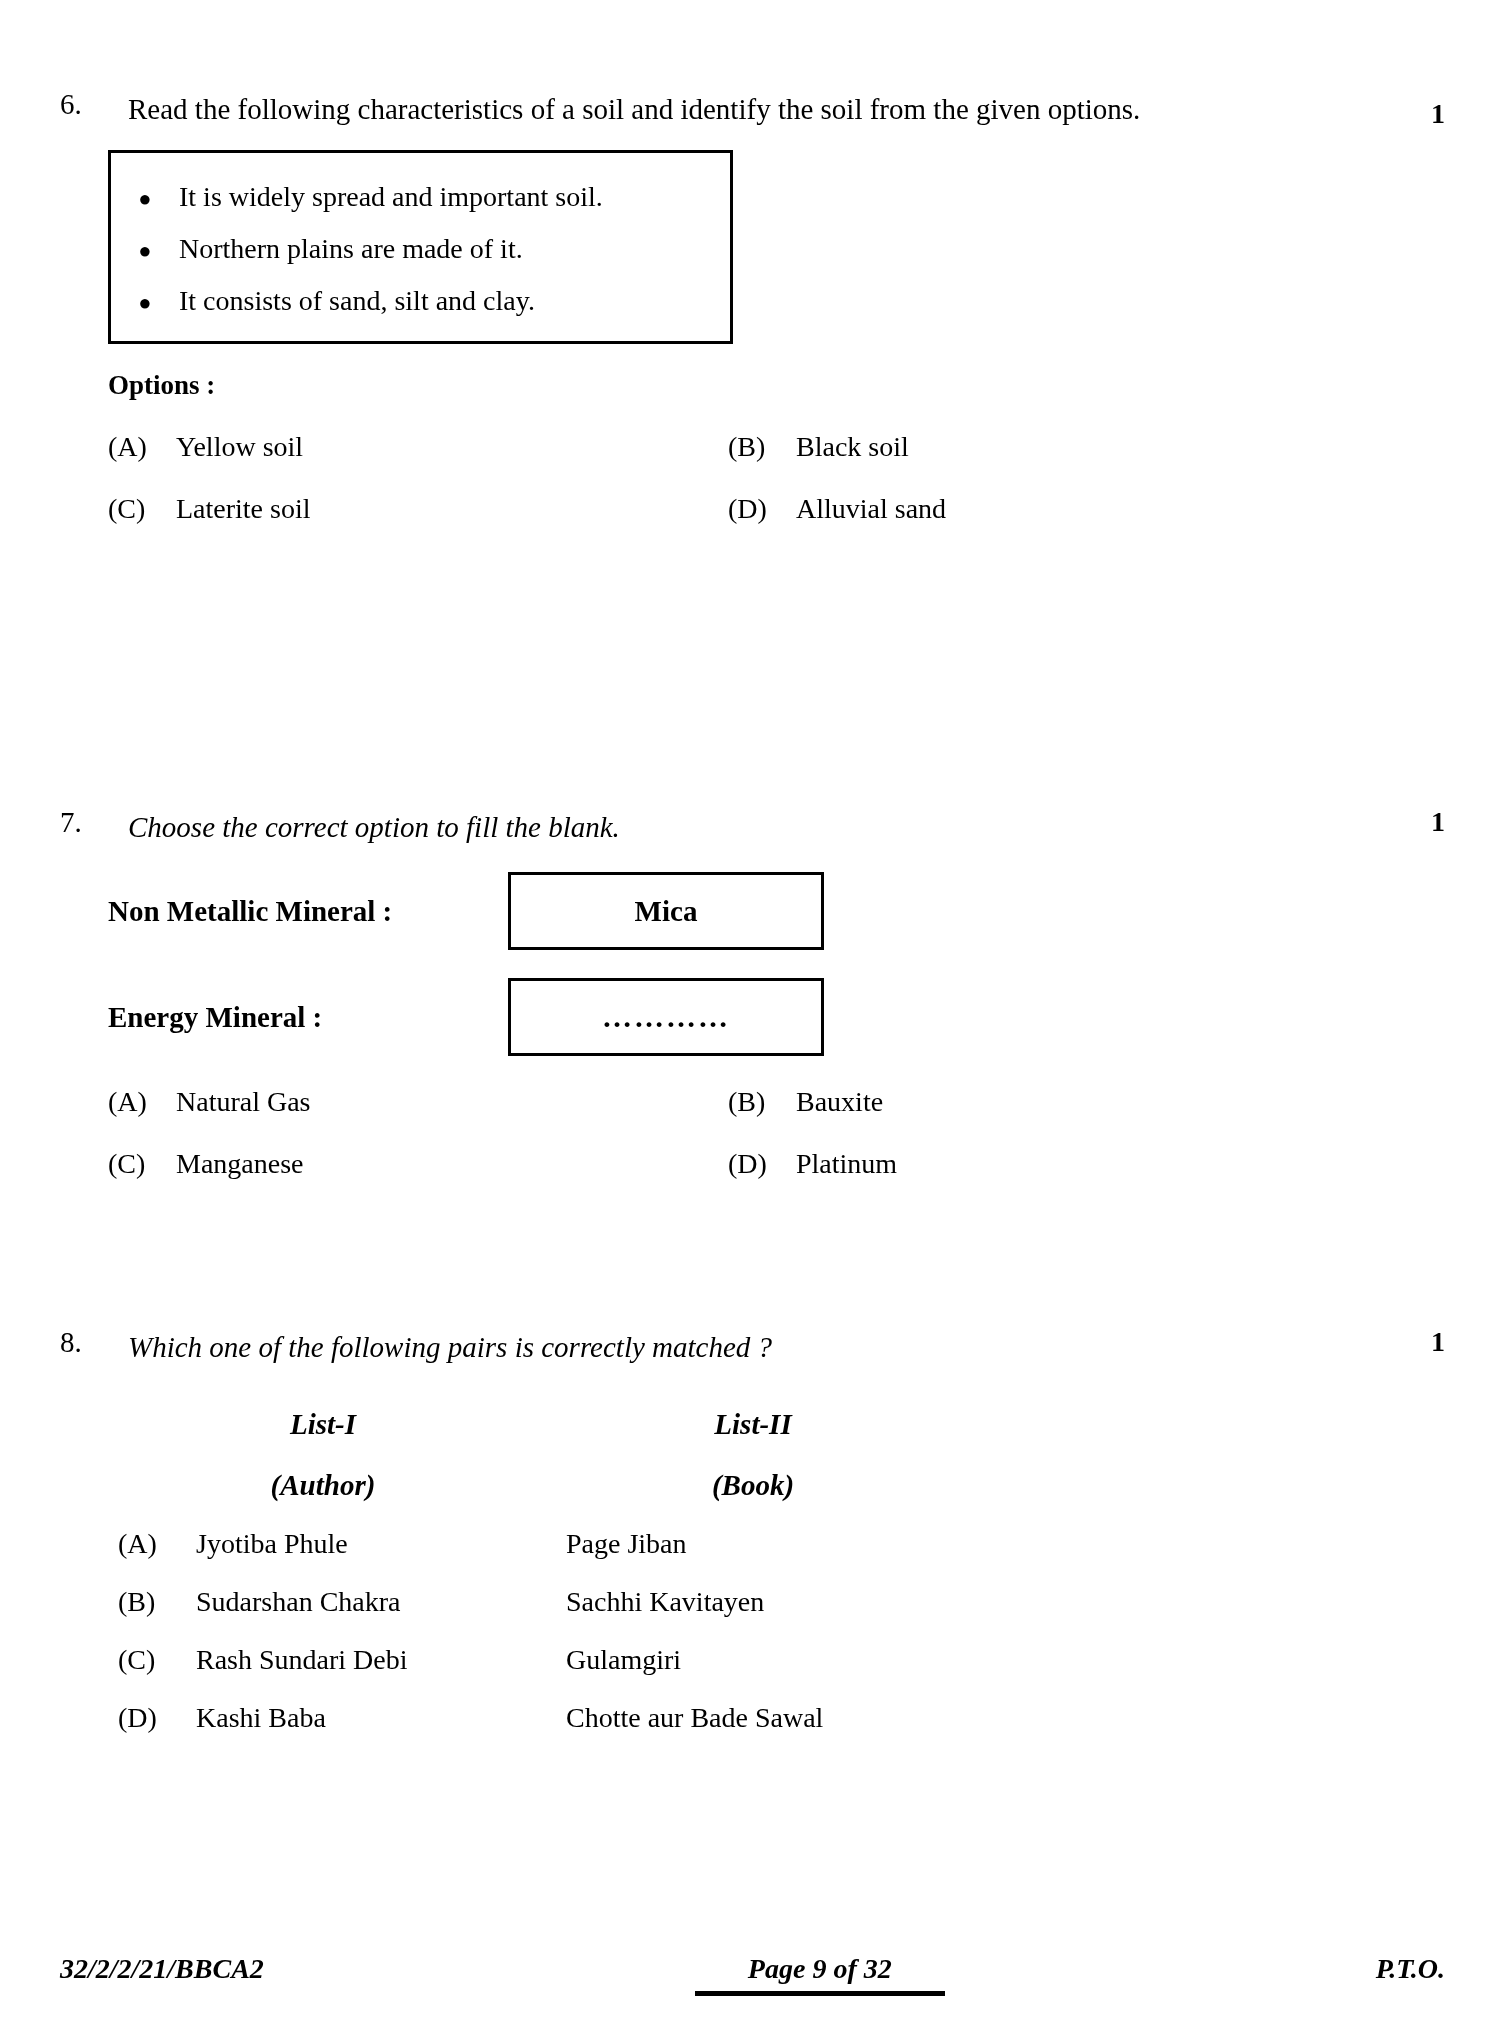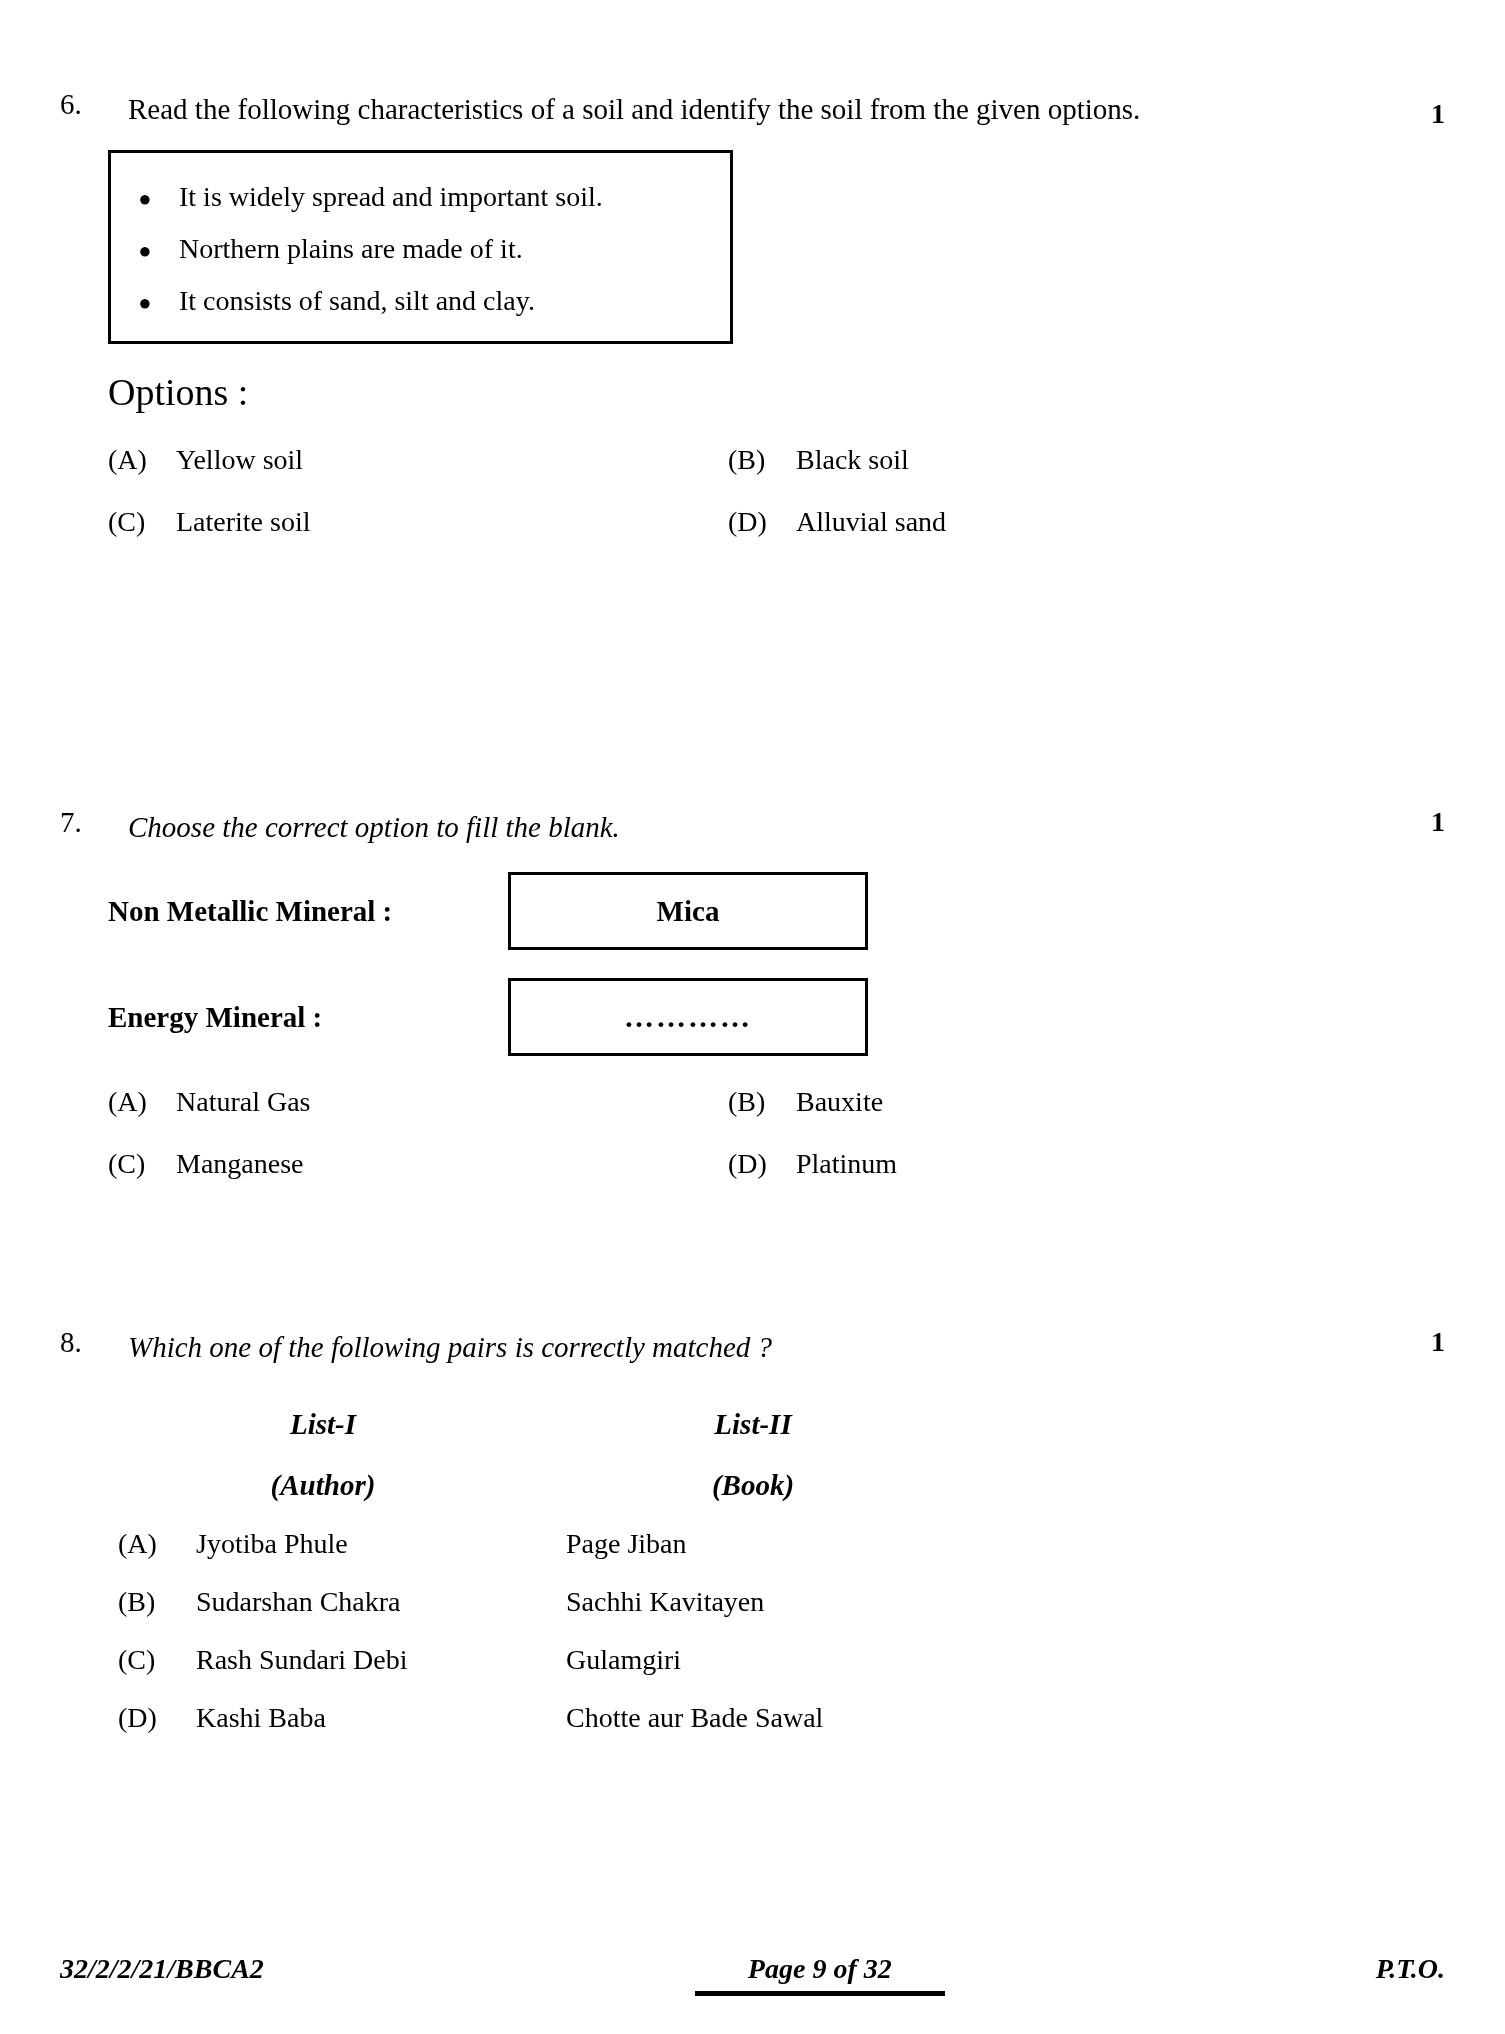--- a/index.html
+++ b/index.html
@@ -77,22 +77,22 @@
     font-size: 22px;
     line-height: 30px;
   }
   .fact-text {
     font-size: 28px;
     line-height: 34px;
     text-align: center;
   }
 
   .options-label {
-    font-size: 38px;
-    font-weight: normal;
+    font-size: 27px;
+    font-weight: bold;
     margin-left: 48px;
   }
 
   
   .opt-grid {
     margin-left: 48px;
     width: 1290px;
   }
   .opt-row {
     display: flex;
@@ -120,21 +120,21 @@
   }
   .min-label {
     width: 400px;
     flex: 0 0 400px;
     font-size: 29px;
     font-weight: bold;
   }
   .min-box {
     border: 3px solid #000;
     box-sizing: border-box;
-    width: 360px;
+    width: 316px;
     height: 78px;
     display: flex;
     align-items: center;
     justify-content: center;
     font-size: 29px;
     font-weight: bold;
   }
   .min-box.blank {
     font-size: 30px;
     letter-spacing: 2px;

